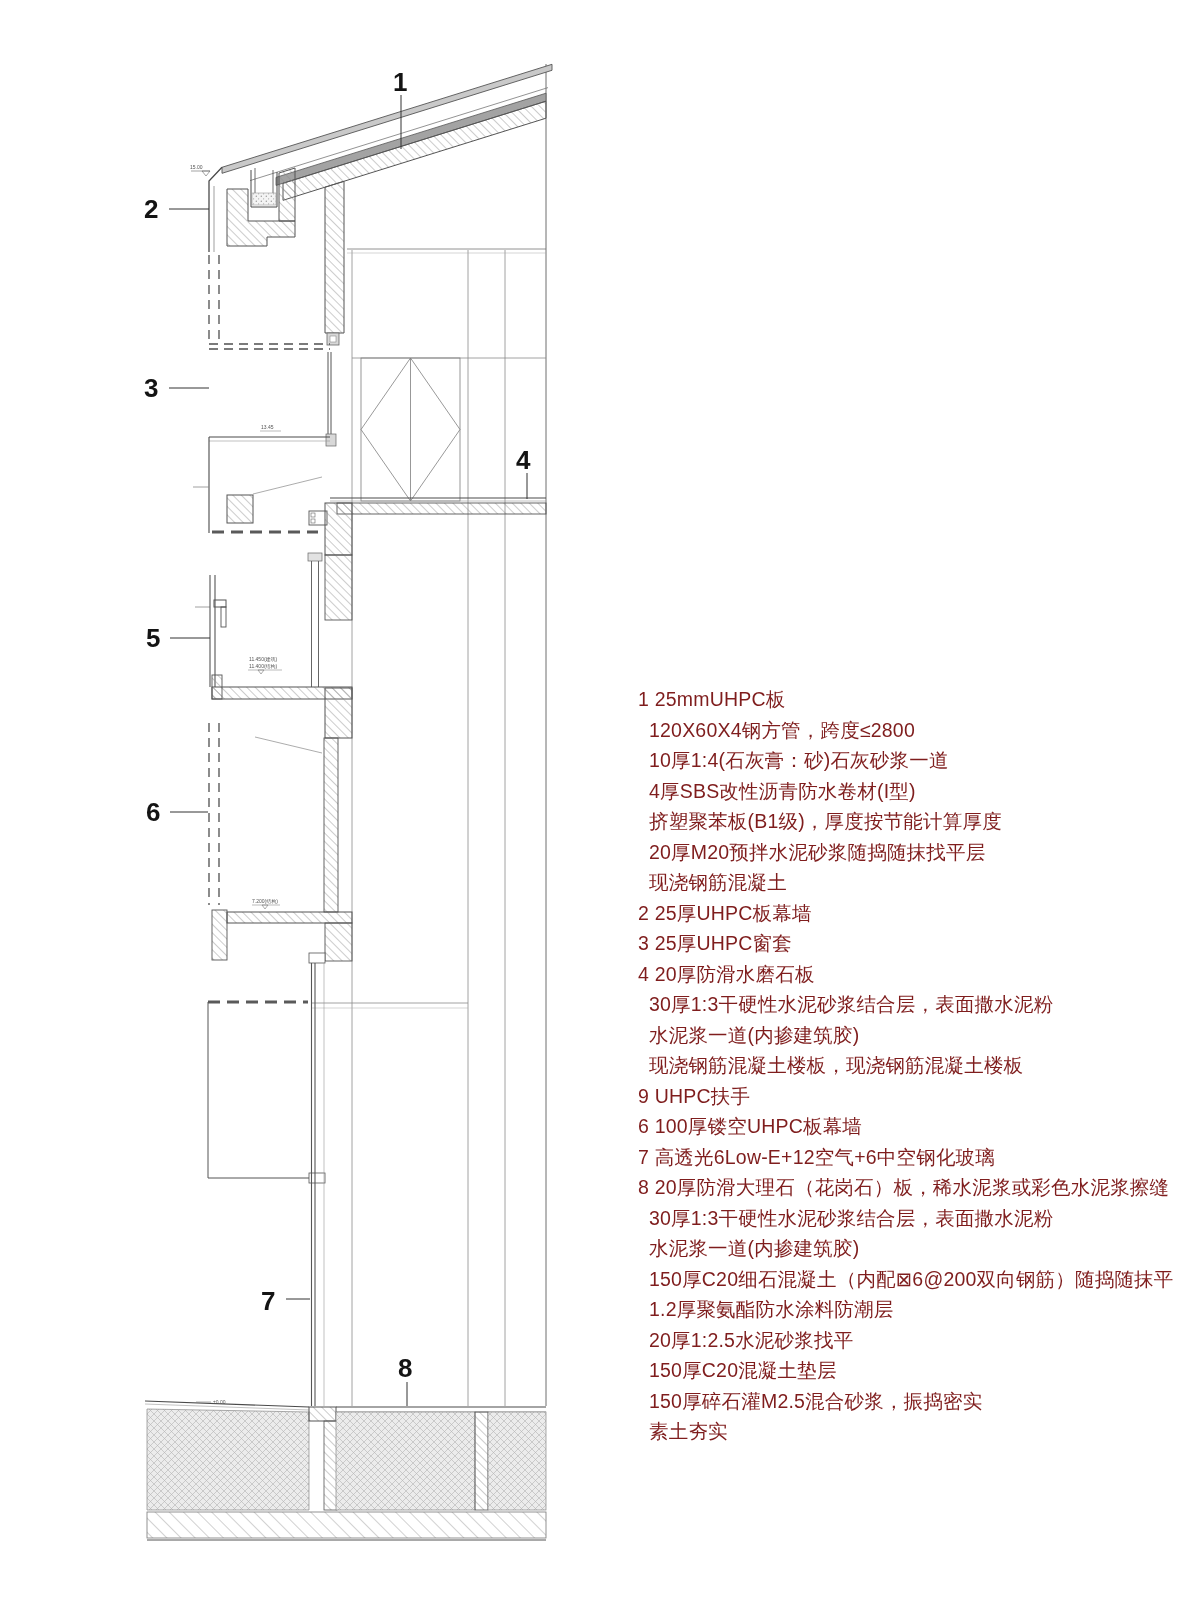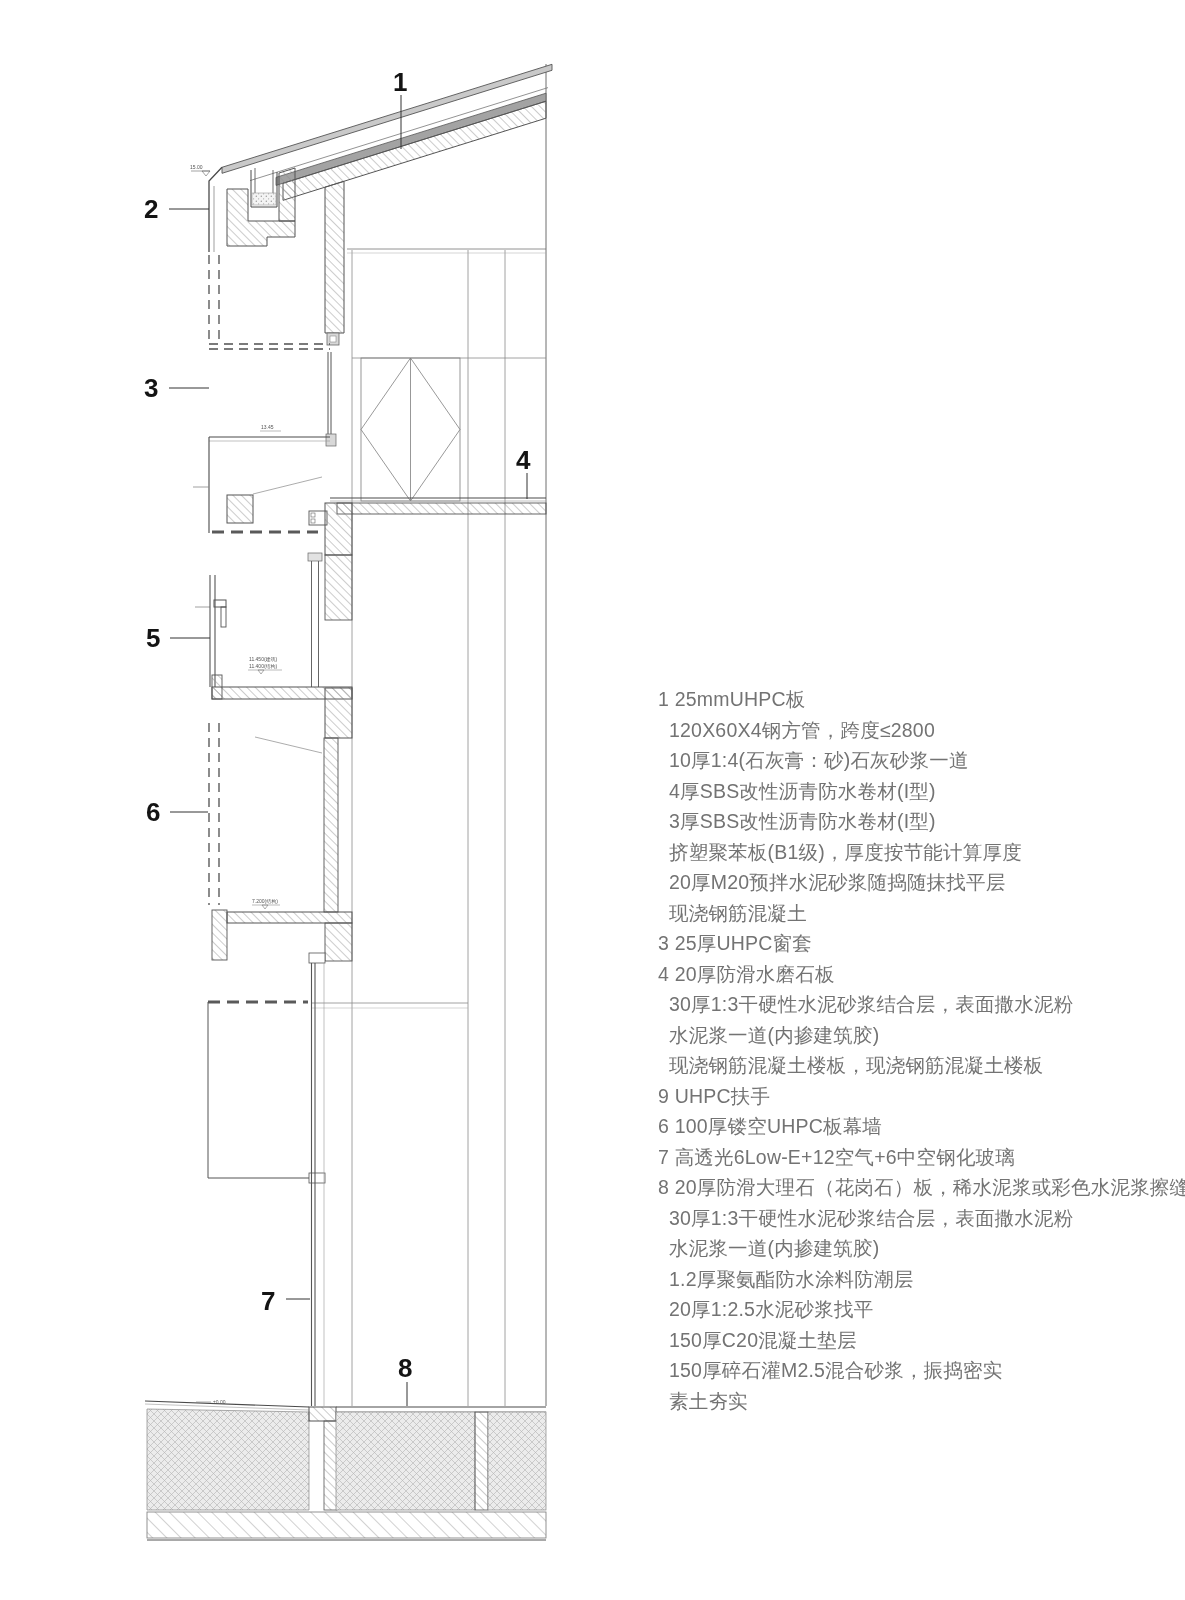--- a/index.html
+++ b/index.html
@@ -3,22 +3,22 @@
 <meta charset="utf-8">
 <style>
   html,body{margin:0;padding:0;background:#ffffff;}
   body{
     width:1185px;height:1600px;position:relative;overflow:hidden;
     font-family:"Liberation Sans","DejaVu Sans",sans-serif;
   }
   #drawing{position:absolute;left:130px;top:55px;width:440px;height:1495px;}
   #legend{
     position:absolute;left:638px;top:684px;width:520px;
-    font-size:19.5px;line-height:30.5px;color:#737373;
-    letter-spacing:0.2px;white-space:nowrap;margin-left:20px;
+    font-size:19.5px;line-height:30.5px;color:#7f1d1d;
+    letter-spacing:0.2px;white-space:nowrap;
   }
   #legend .ln{height:30.5px;}
   #legend .ind{margin-left:11px;}
   svg text.callout{font-family:"Liberation Sans","DejaVu Sans",sans-serif;font-weight:bold;font-size:26px;fill:#141414;}
   svg text.lvl{font-family:"Liberation Sans","DejaVu Sans",sans-serif;font-size:5px;fill:#555;}
 </style>
 </head>
 <body>
 
 <svg id="drawing" viewBox="130 55 440 1495" xmlns="http://www.w3.org/2000/svg">
@@ -206,33 +206,34 @@
     <text class="callout" x="261" y="1310">7</text>
     <text class="callout" x="398" y="1377">8</text>
   </g>
 </svg>
 
 <div id="legend">
   <div class="ln">1 25mmUHPC板</div>
   <div class="ln ind">120X60X4钢方管，跨度≤2800</div>
   <div class="ln ind">10厚1:4(石灰膏：砂)石灰砂浆一道</div>
   <div class="ln ind">4厚SBS改性沥青防水卷材(I型)</div>
-  <div class="ln ind">3厚SBS改性沥青防水卷材(I型)</div>
   <div class="ln ind">挤塑聚苯板(B1级)，厚度按节能计算厚度</div>
   <div class="ln ind">20厚M20预拌水泥砂浆随捣随抹找平层</div>
   <div class="ln ind">现浇钢筋混凝土</div>
+  <div class="ln">2 25厚UHPC板幕墙</div>
   <div class="ln">3 25厚UHPC窗套</div>
   <div class="ln">4 20厚防滑水磨石板</div>
   <div class="ln ind">30厚1:3干硬性水泥砂浆结合层，表面撒水泥粉</div>
   <div class="ln ind">水泥浆一道(内掺建筑胶)</div>
   <div class="ln ind">现浇钢筋混凝土楼板，现浇钢筋混凝土楼板</div>
   <div class="ln">9 UHPC扶手</div>
   <div class="ln">6 100厚镂空UHPC板幕墙</div>
   <div class="ln">7 高透光6Low-E+12空气+6中空钢化玻璃</div>
   <div class="ln">8 20厚防滑大理石（花岗石）板，稀水泥浆或彩色水泥浆擦缝</div>
   <div class="ln ind">30厚1:3干硬性水泥砂浆结合层，表面撒水泥粉</div>
   <div class="ln ind">水泥浆一道(内掺建筑胶)</div>
+  <div class="ln ind">150厚C20细石混凝土（内配⊠6@200双向钢筋）随捣随抹平</div>
   <div class="ln ind">1.2厚聚氨酯防水涂料防潮层</div>
   <div class="ln ind">20厚1:2.5水泥砂浆找平</div>
   <div class="ln ind">150厚C20混凝土垫层</div>
   <div class="ln ind">150厚碎石灌M2.5混合砂浆，振捣密实</div>
   <div class="ln ind">素土夯实</div>
 </div>
 
 </body></html>

